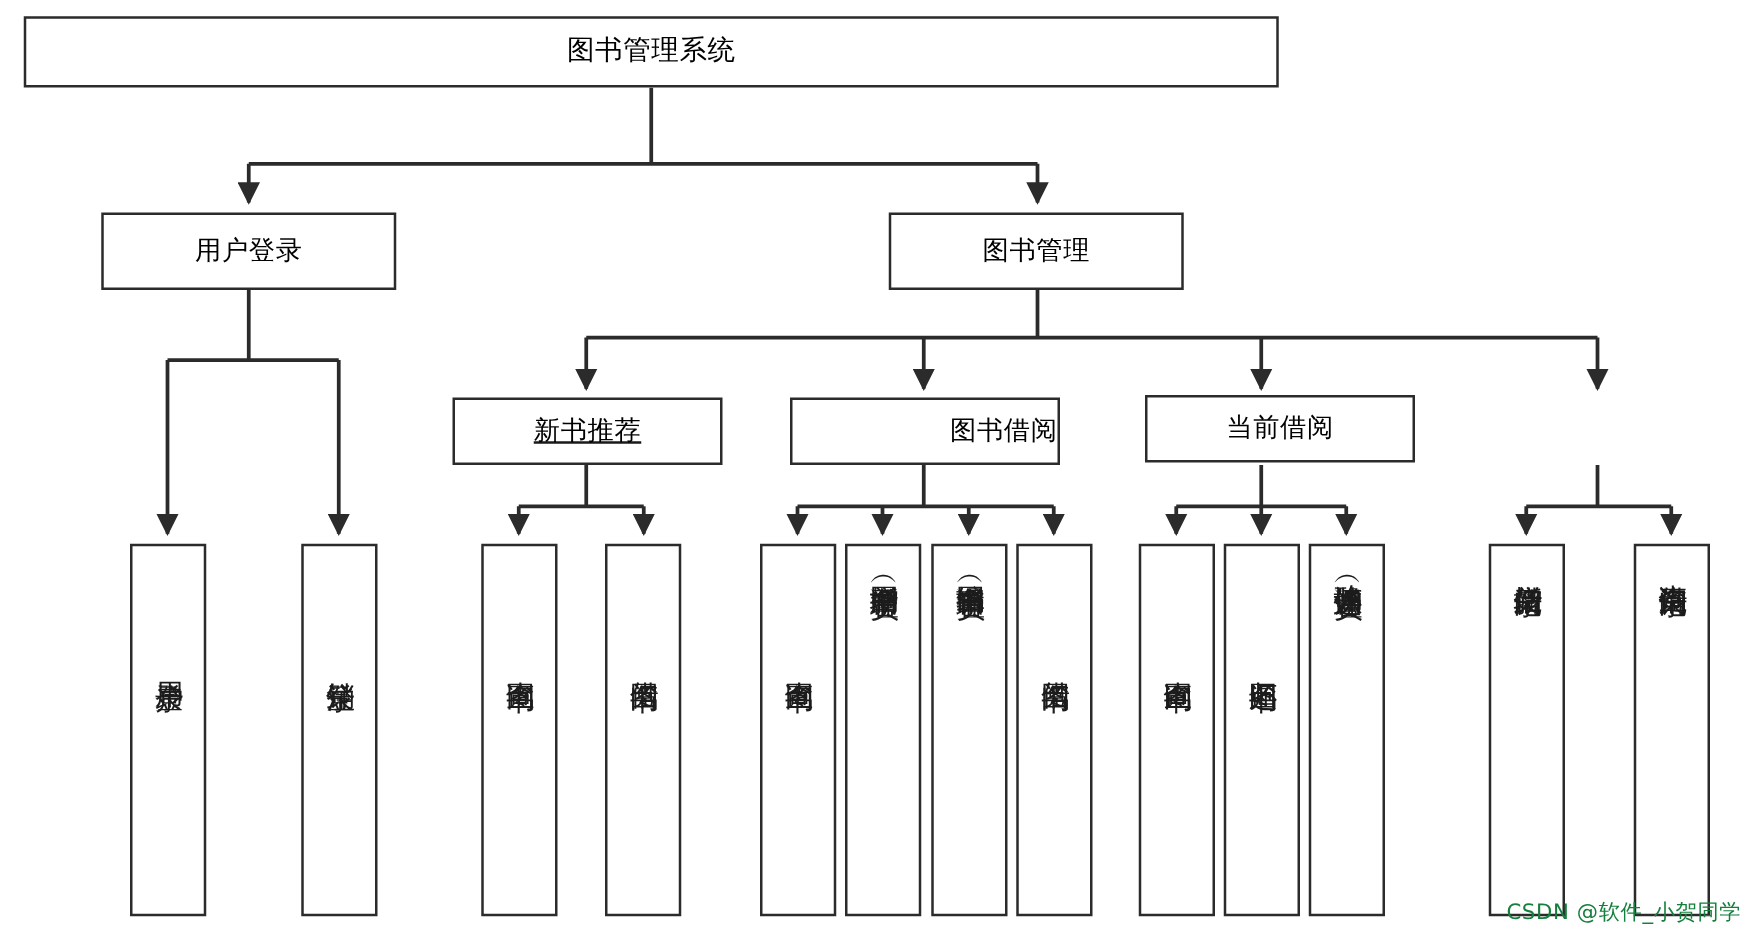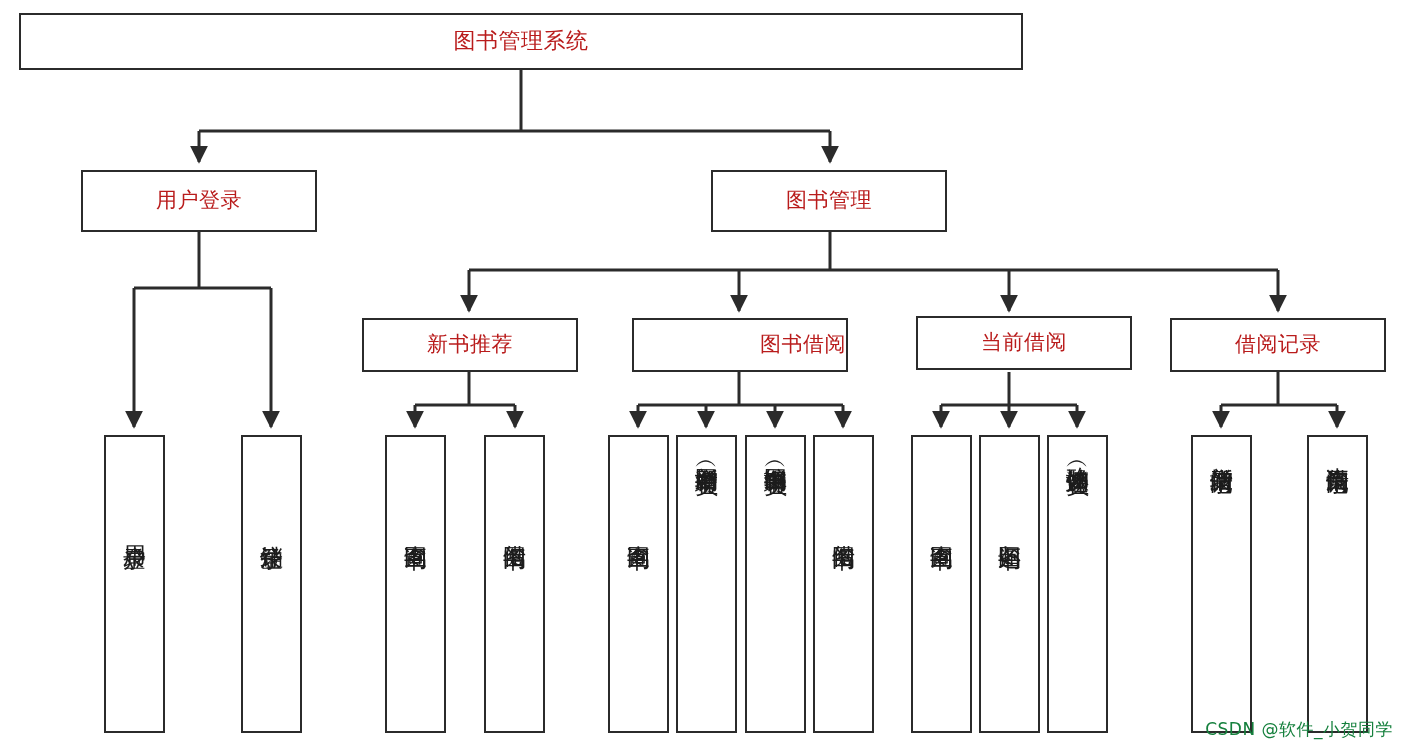--- a/index.html
+++ b/index.html
@@ -35,21 +35,21 @@
     display: flex;
     align-items: center;
     justify-content: center;
     z-index: 2;
   }
   .node-h .label {
     font-size: 21px;
     line-height: 1.1;
     letter-spacing: 0.5px;
     white-space: nowrap;
-    color: #b91c1c;
+    color: #000000;
   }
   .node-root .label {
     font-size: 22px;
   }
   .node-v {
     align-items: flex-start;
     justify-content: center;
     padding-top: 4px;
   }
   .node-v .label {
@@ -133,32 +133,29 @@
     <span class="label">图书管理系统</span>
   </div>
 
   <div class="node node-h" style="left:81px; top:170px; width:236px; height:62px;">
     <span class="label">用户登录</span>
   </div>
   <div class="node node-h" style="left:711px; top:170px; width:236px; height:62px;">
     <span class="label">图书管理</span>
   </div>
 
-  <div class="node node-h" style="left:362px; top:318px; width:216px; height:54px;">
+  <div class="node node-h" style="left:362px; top:318px; width:216px; height:54px;text-decoration:underline;">
     <span class="label">新书推荐</span>
   </div>
   <div class="node node-h" style="left:632px; top:318px; width:216px; height:54px;justify-content:flex-end;">
     <span class="label">图书借阅</span>
   </div>
   <div class="node node-h" style="left:901px; top:316px; width:216px; height:54px;margin-left:15px;">
     <span class="label">当前借阅</span>
   </div>
-  <div class="node node-h" style="left:1170px; top:318px; width:216px; height:54px;">
-    <span class="label">借阅记录</span>
-  </div>
 
   <div class="node node-v mid" style="left:104px; top:435px; width:61px; height:298px;">
     <span class="label">用户登录</span>
   </div>
   <div class="node node-v mid" style="left:241px; top:435px; width:61px; height:298px;">
     <span class="label">注销登录</span>
   </div>
 
   <div class="node node-v mid" style="left:385px; top:435px; width:61px; height:298px;">
     <span class="label">查询图书</span>

